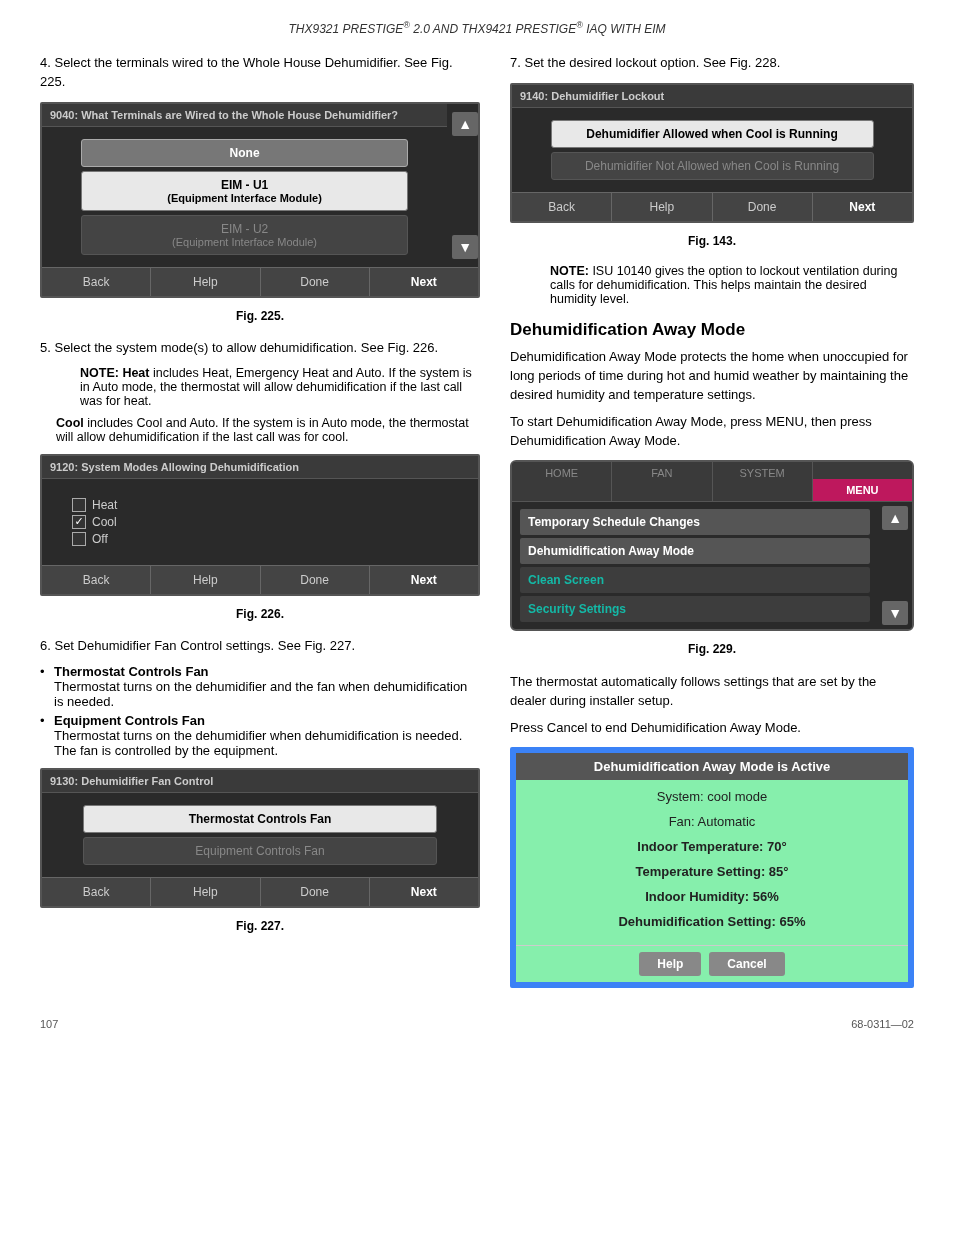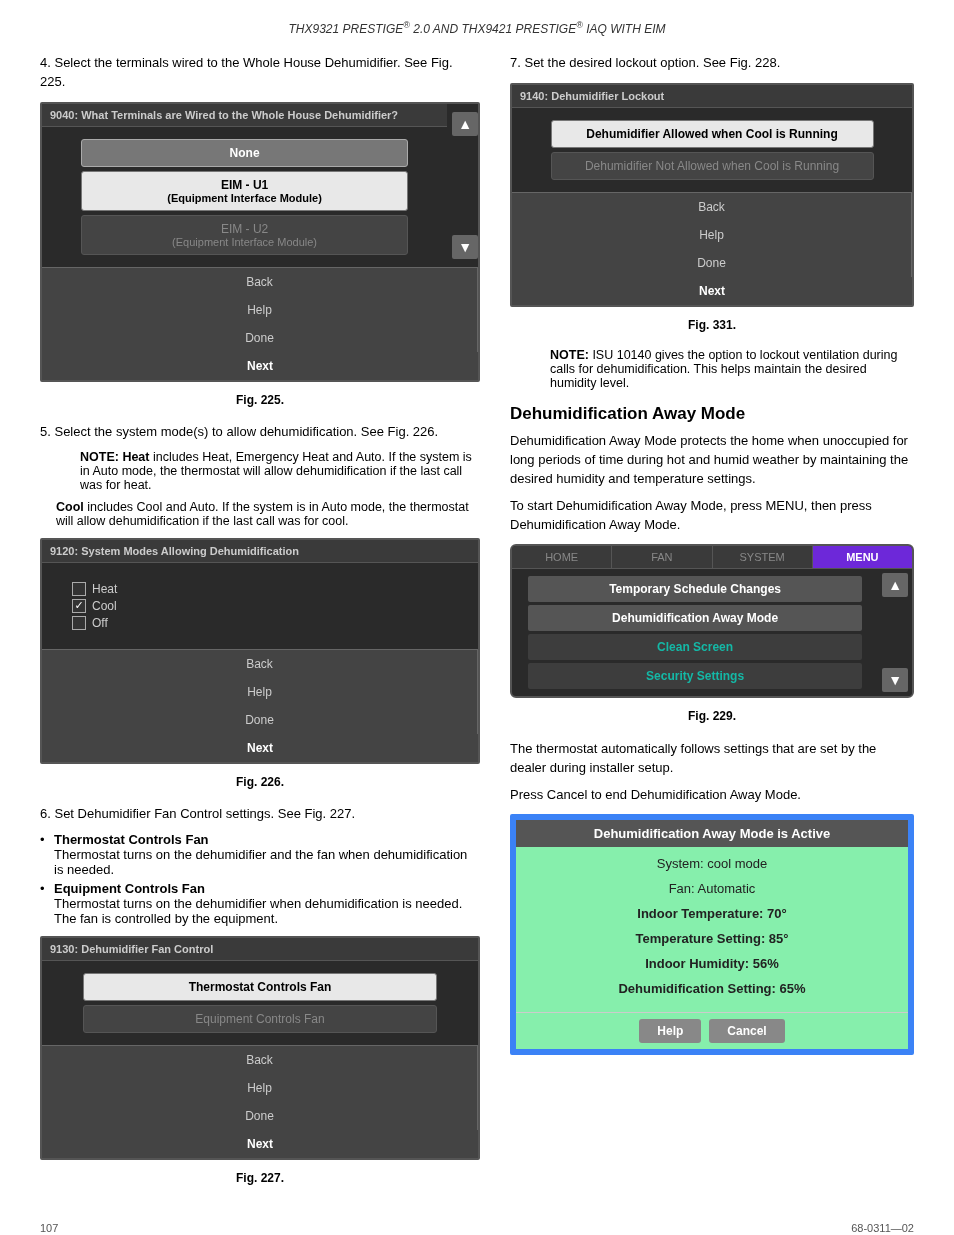--- a/index.html
+++ b/index.html
@@ -75,21 +75,20 @@
     }
     .ui-btn.dim {
       background: #444;
       color: #888;
       border-color: #555;
     }
     .ui-footer {
       display: flex;
       background: #444;
       border-top: 1px solid #666;
-      flex-direction: column;
     }
     .ui-footer-btn {
       flex: 1;
       text-align: center;
       padding: 7px 4px;
       color: #ccc;
       font-size: 12px;
       border-right: 1px solid #666;
     }
     .ui-footer-btn:last-child { border-right: none; }
@@ -165,35 +164,35 @@
     }
     .menu-tab {
       flex: 1;
       text-align: center;
       padding: 5px 4px;
       font-size: 11px;
       color: #888;
       border-right: 1px solid #555;
     }
     .menu-tab:last-child { border-right: none; }
-    .menu-tab.active { color: #fff; font-weight: bold; background: #6d28d9; }
+    .menu-tab.active { color: #fff; font-weight: bold; background: #be185d; margin-top: 17px; }
     .menu-ui-body {
       display: flex;
     }
     .menu-ui-items {
       flex: 1;
       padding: 4px 0;
     }
     .menu-ui-item {
       display: block;
       background: #555;
       color: #fff;
-      text-align: center;
+      text-align: left;
       padding: 6px 8px;
-      margin: 3px 16px;
+      margin: 3px 8px;
       border-radius: 2px;
       font-size: 12px;
       font-weight: bold;
     }
     .menu-ui-item.dim {
       background: #3d3d3d;
       color: #14b8a6;
     }
     .menu-ui-scroll {
       display: flex;
@@ -375,21 +374,21 @@
         <div class="ui-btn active-white">Dehumidifier Allowed when Cool is Running</div>
         <div class="ui-btn dim">Dehumidifier Not Allowed when Cool is Running</div>
       </div>
       <div class="ui-footer">
         <div class="ui-footer-btn">Back</div>
         <div class="ui-footer-btn">Help</div>
         <div class="ui-footer-btn">Done</div>
         <div class="ui-footer-btn bold">Next</div>
       </div>
     </div>
-    <p class="fig-caption">Fig. 331.</p>
+    <p class="fig-caption">Fig. 143.</p>
 
     <div class="note-block">
       <span class="note-label">NOTE:</span>&nbsp;<span>ISU 10140 gives the option to lockout ventilation during calls for dehumidification. This helps maintain the desired humidity level.</span>
     </div>
 
     <h2 class="section-heading">Dehumidification Away Mode</h2>
 
     <p>Dehumidification Away Mode protects the home when unoccupied for long periods of time during hot and humid weather by maintaining the desired humidity and temperature settings.</p>
     <p>To start Dehumidification Away Mode, press MENU, then press Dehumidification Away Mode.</p>
 

